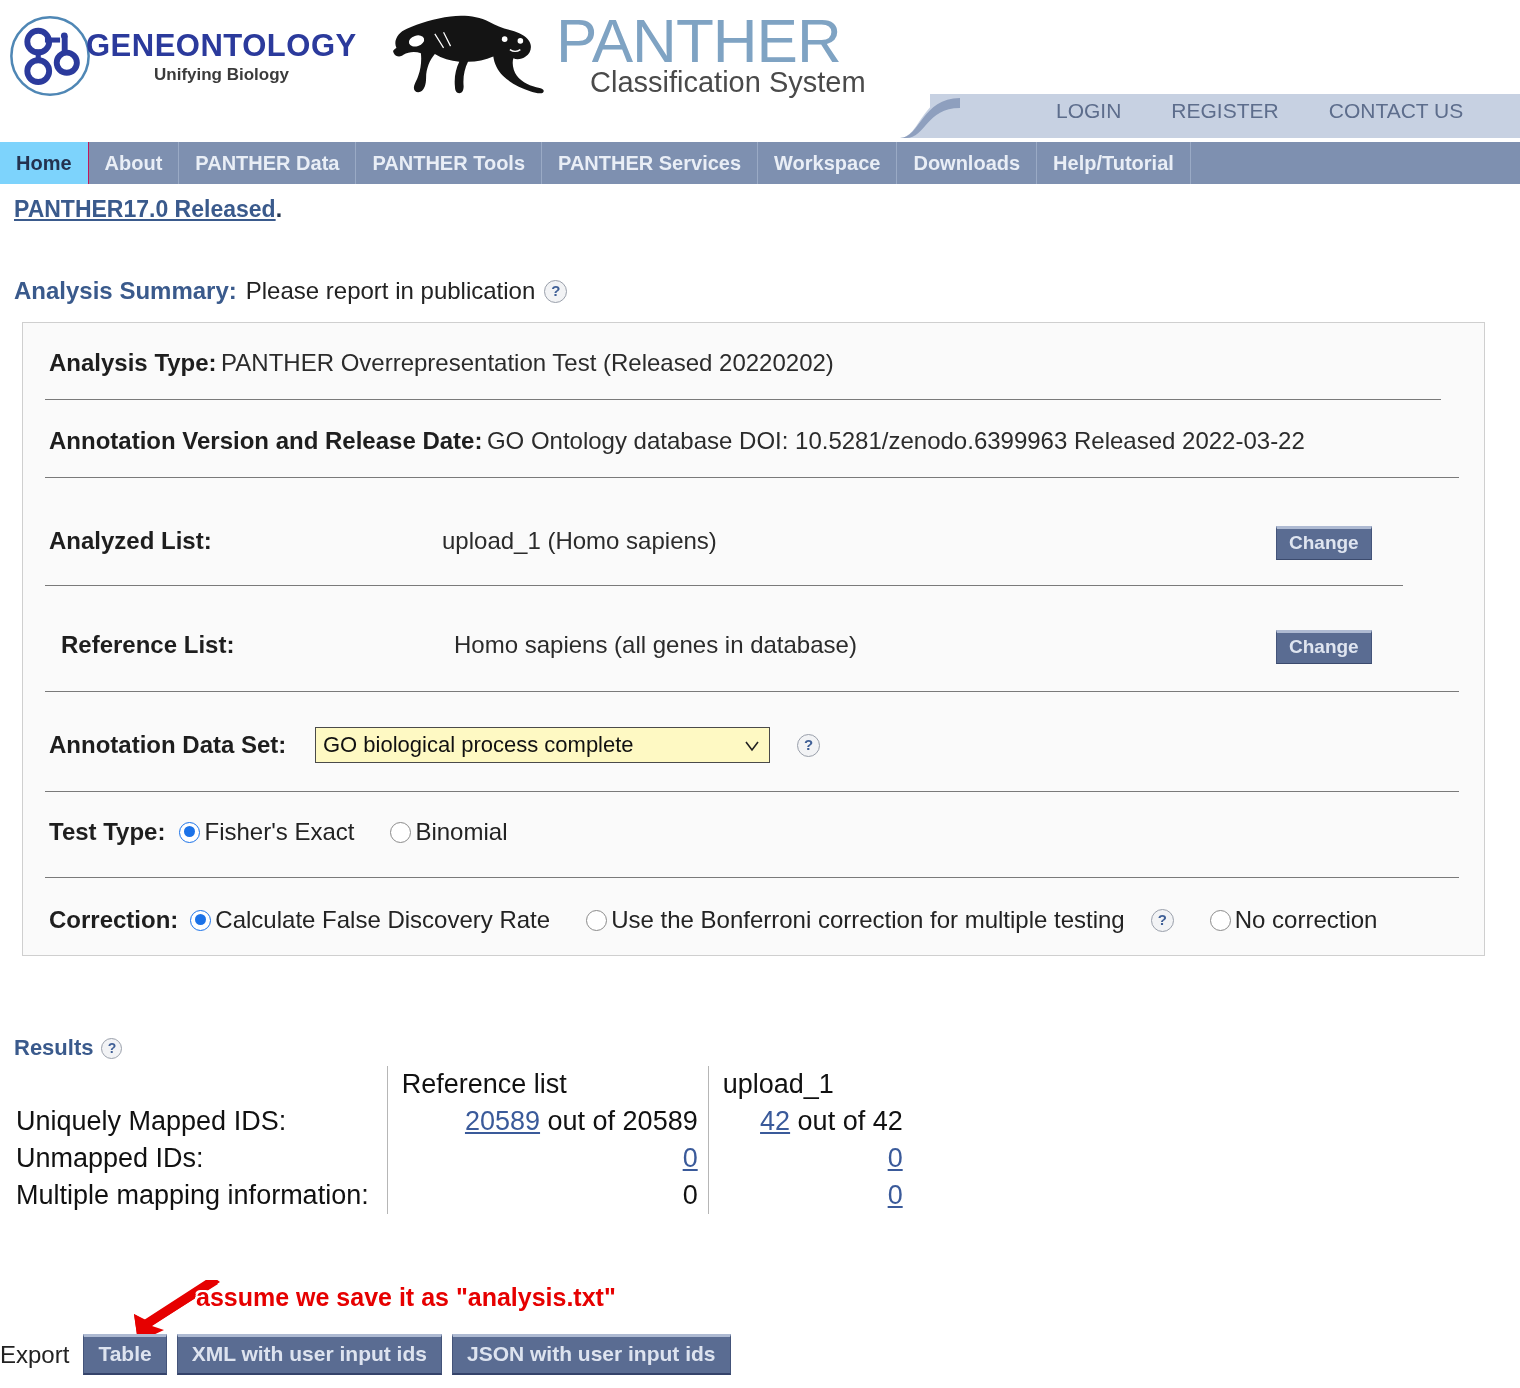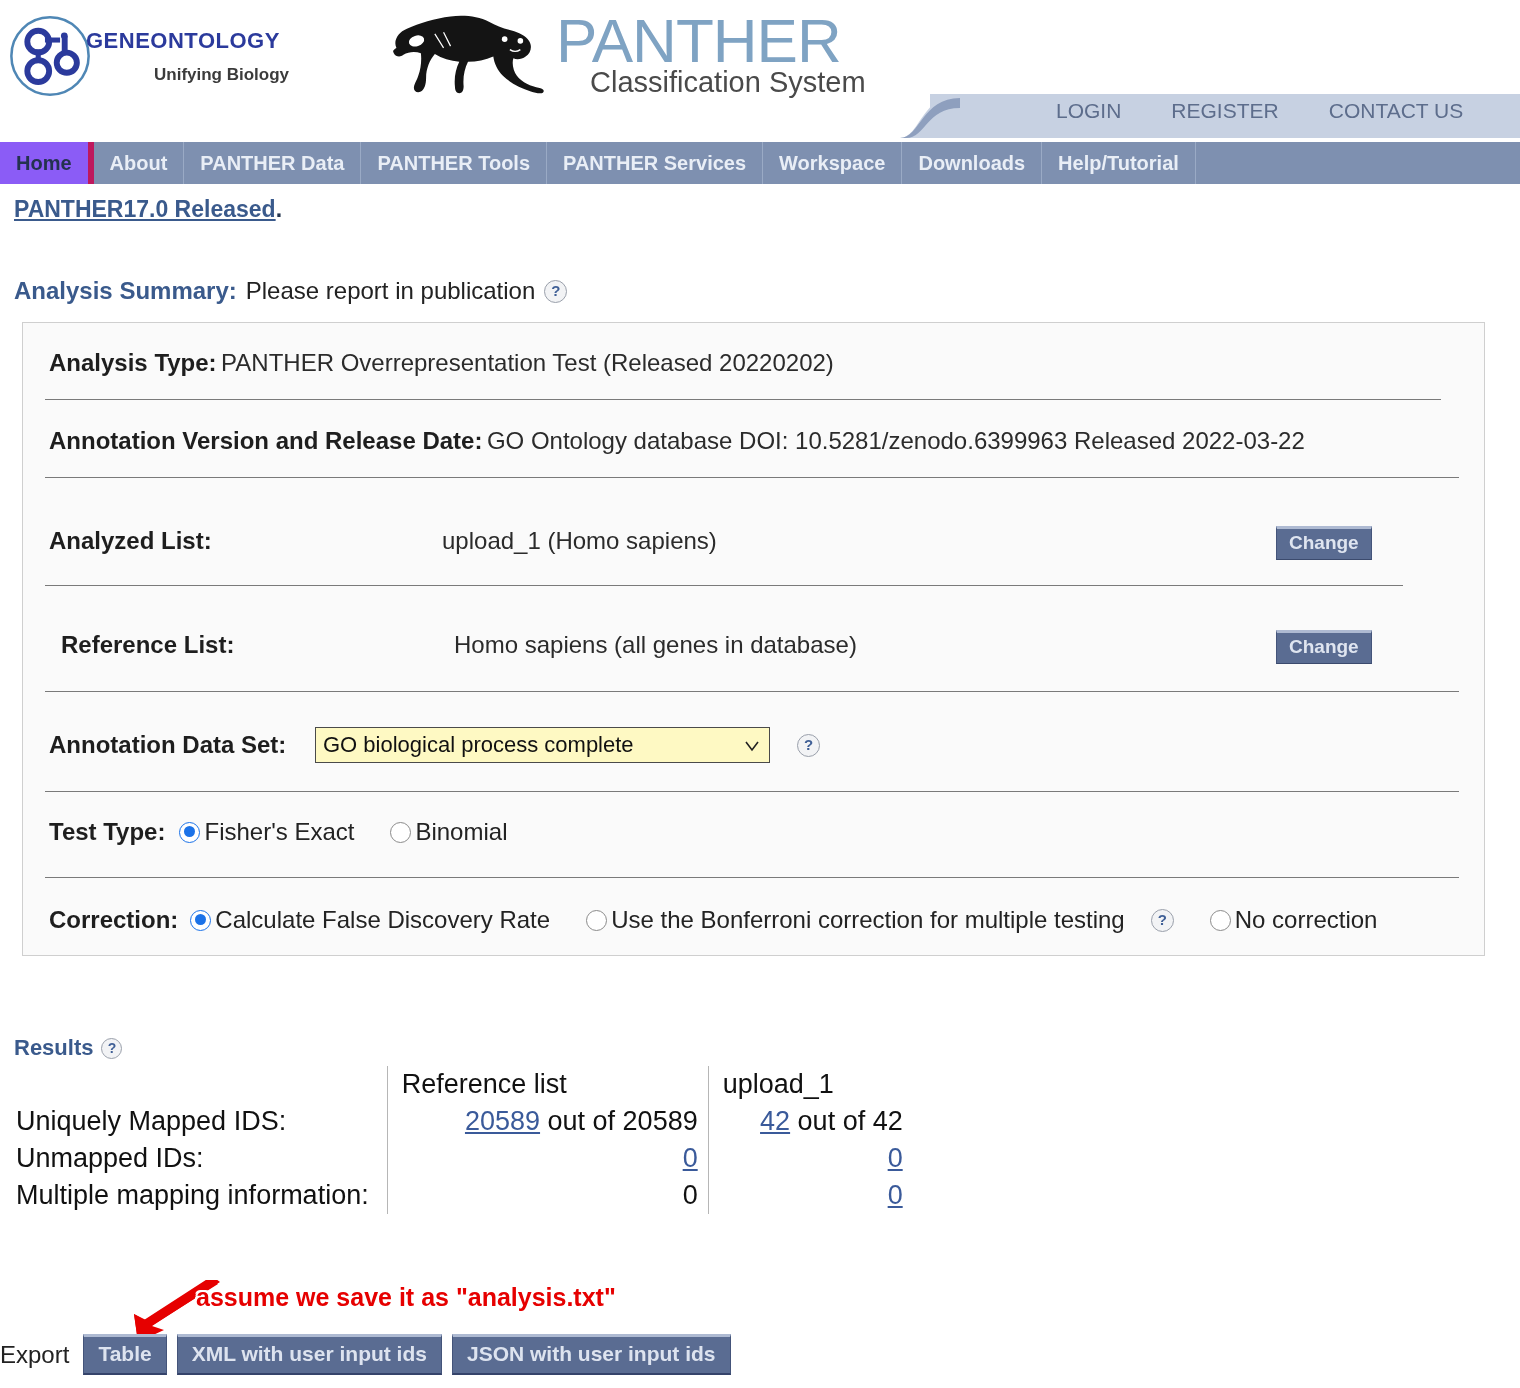--- a/index.html
+++ b/index.html
@@ -22,21 +22,21 @@
   #go-logo-wrap {
     position: absolute; left: 8px; top: 12px;
     width: 340px; height: 88px;
   }
   #go-mark {
     position: absolute; left: 0; top: 2px; width: 84px; height: 84px;
   }
   #go-wordmark {
     position: absolute; left: 78px; top: 18px;
     font-family: "Liberation Sans", sans-serif;
-    font-size: 22px; font-weight: bold; letter-spacing: 0.5px;
+    font-size: 31px; font-weight: bold; letter-spacing: 0.5px;
     color: #2b3a9c;
     line-height: 1;
     white-space: nowrap;
   }
   #go-tagline {
     position: absolute; left: 146px; top: 53px;
     font-family: "Liberation Sans", sans-serif;
     font-size: 17px; font-weight: bold;
     color: #3b3b3b;
     white-space: nowrap;
@@ -86,22 +86,22 @@
   .navtab {
     display: flex; align-items: center; justify-content: center;
     padding: 0 16px;
     font-family: "Liberation Sans", sans-serif;
     font-size: 20px; font-weight: bold;
     color: #e9eef6;
     border-right: 1px solid #9aaac5;
     white-space: nowrap; cursor: pointer;
   }
   .navtab.active {
-    background: #8b5cf6; color: #24324f;
-    border-right: 6px solid #be185d;
+    background: #7dd3fc; color: #24324f;
+    border-right: 1px solid #be185d;
   }
   #nav-filler { flex: 1 1 auto; }
 
   
   #release-line {
     position: absolute; left: 14px; top: 196px;
     font-family: "Liberation Sans", sans-serif;
     font-size: 23px; font-weight: bold; color: #3a5a8c;
     white-space: nowrap;
   }

